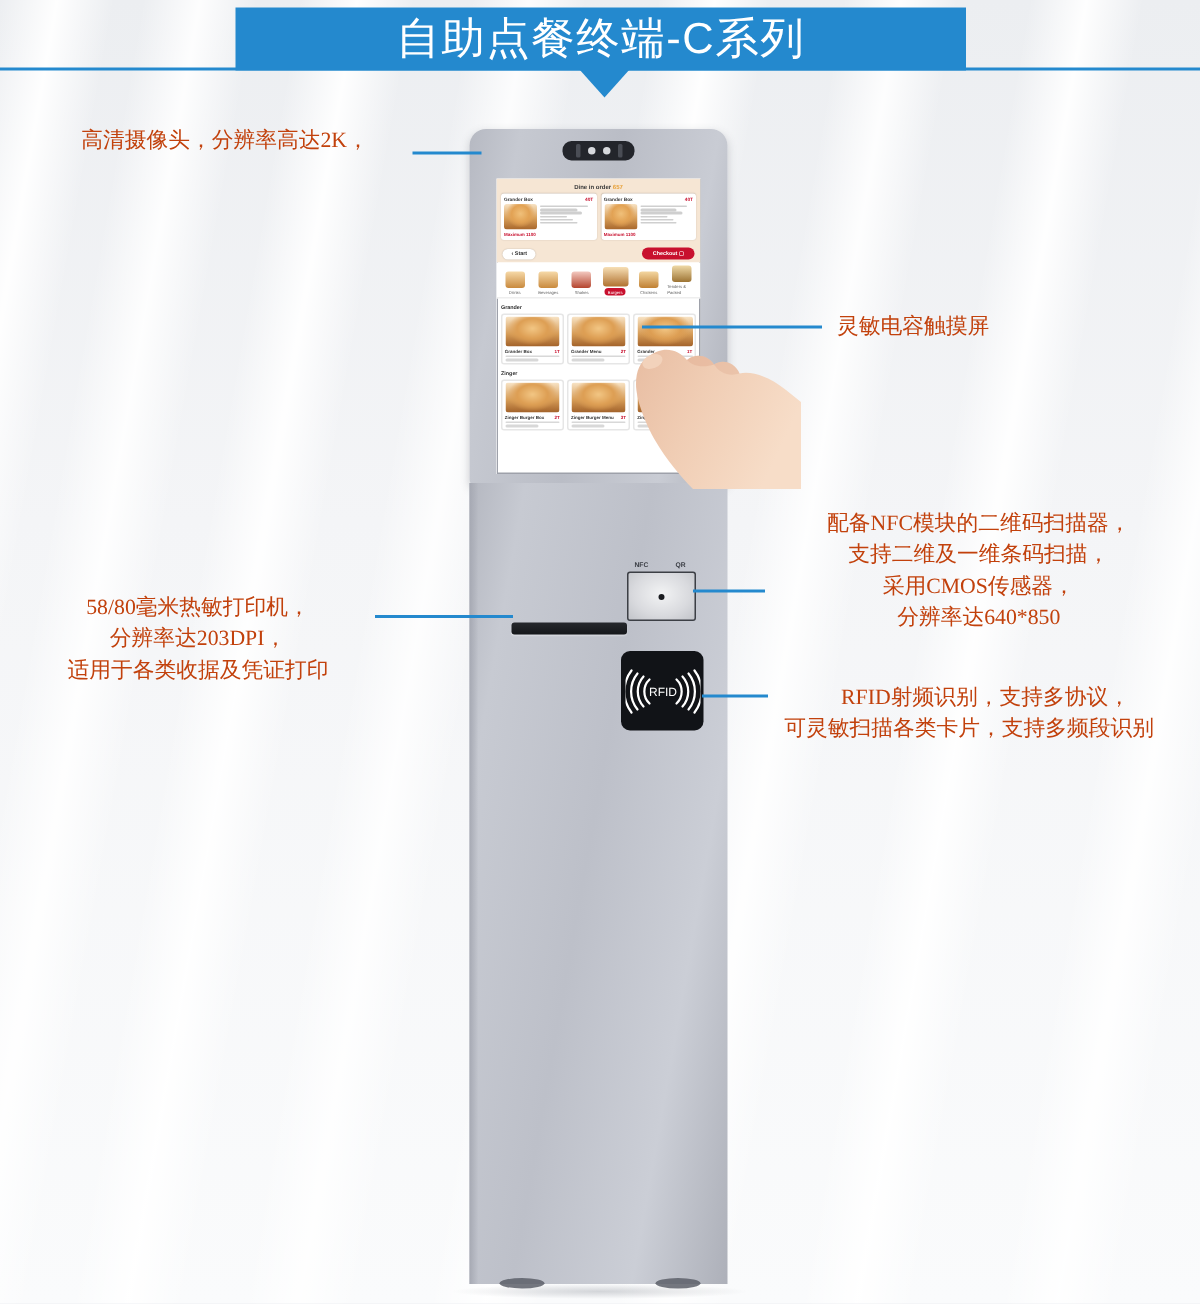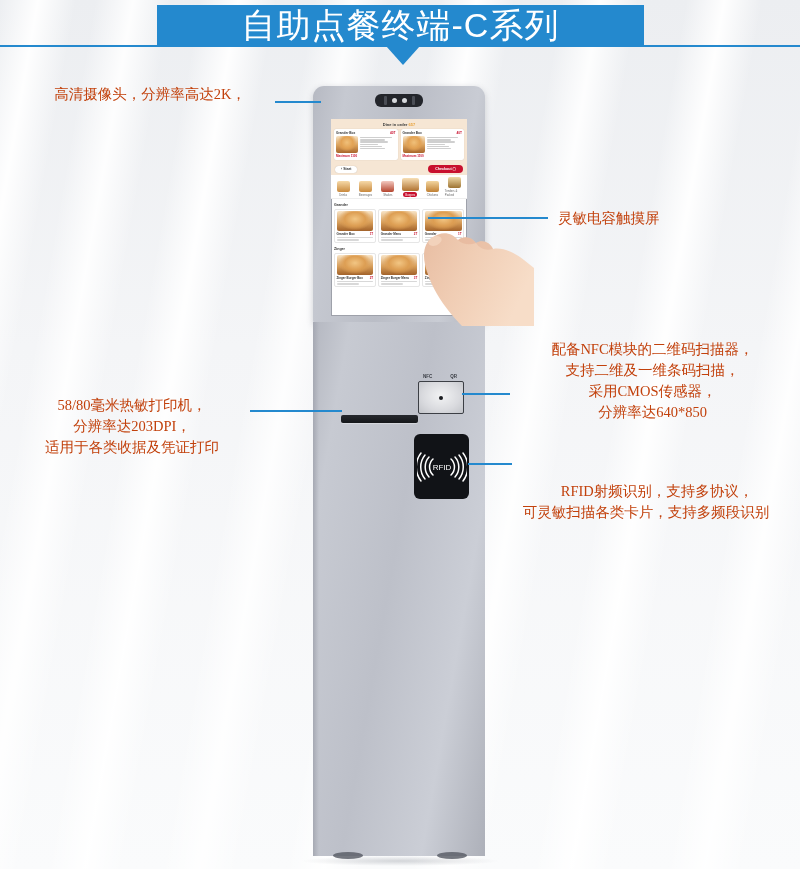--- a/index.html
+++ b/index.html
@@ -20,21 +20,21 @@
       linear-gradient(100deg,rgba(255,255,255,0) 72%,rgba(255,255,255,.95) 76%,rgba(255,255,255,0) 80%),
       linear-gradient(100deg,rgba(255,255,255,0) 86%,rgba(255,255,255,.9) 90%,rgba(255,255,255,0) 94%),
       linear-gradient(180deg,#eceef1 0%,#f4f5f7 40%,#fafbfc 100%);
   }
   
   #rule{position:absolute;left:0;top:45px;width:800px;height:2px;background:#2489ce;}
   #banner{position:absolute;left:157px;top:5px;width:487px;height:42px;background:#2489ce;}
   #banner-title{
     position:absolute;left:157px;top:5px;width:487px;height:42px;
     display:flex;align-items:center;justify-content:center;
-    color:#fff;font-size:34px;letter-spacing:1px;white-space:nowrap;
+    color:#fff;font-size:29px;letter-spacing:1px;white-space:nowrap;
     font-family:"Liberation Sans","DejaVu Sans",sans-serif;
   }
   #banner-notch{position:absolute;left:386px;top:46px;width:0;height:0;
     border-left:17px solid transparent;border-right:17px solid transparent;
     border-top:19px solid #2489ce;}
   
   #kiosk-head{position:absolute;left:313px;top:86px;width:172px;height:238px;
     border-radius:11px 11px 4px 4px;
     background:linear-gradient(100deg,#b6b9c2 0%,#c6c9d1 16%,#babdc6 48%,#c9ccd4 78%,#aeb1ba 100%);
     box-shadow:0 2px 6px rgba(80,85,95,.25);}
@@ -113,21 +113,21 @@
     background:linear-gradient(180deg,#26282d,#15171a);box-shadow:0 1px 1px rgba(255,255,255,.35);}
   
   #scanner-wrap{position:absolute;left:418px;top:374px;width:44px;height:40px;}
   #scanner-lbls{display:flex;justify-content:space-between;padding:0 5px;}
   .sc-lb{font-size:4.5px;color:#3a3d44;font-family:"Liberation Sans",sans-serif;font-weight:bold;}
   #scanner{margin-top:2px;width:44px;height:31px;border-radius:2px;
     background:radial-gradient(ellipse at 50% 45%,#f2f3f4 0%,#d9dade 60%,#c2c4c9 100%);
     border:1.5px solid #3c3f45;display:flex;align-items:center;justify-content:center;}
   .sc-dot{width:4px;height:4px;border-radius:50%;background:#1a1c20;}
   
-  #rfid{position:absolute;left:414px;top:434px;width:55px;height:65px;border-radius:6px;
+  #rfid{position:absolute;left:414px;top:434px;width:55px;height:53px;border-radius:6px;
     background:#111317;display:flex;align-items:center;justify-content:center;}
   
   .anno{position:absolute;font-size:14.5px;color:#c2410c;line-height:1.45;white-space:nowrap;}
   .anno.l{text-align:right;}
   .anno.c{text-align:center;}
   .lead{position:absolute;background:#2489ce;height:2px;}
 </style>
 </head>
 <body>
 
@@ -363,15 +363,15 @@
   <div>分辨率达640*850</div>
 </div>
 
 <div class="anno c" style="left:18px;top:395px;width:228px;">
   <div>58/80毫米热敏打印机，</div>
   <div>分辨率达203DPI，</div>
   <div>适用于各类收据及凭证打印</div>
 </div>
 
 <div class="anno c" style="left:496px;top:455px;width:300px;">
-  <div style="padding-left:22px;margin-top:26px;">RFID射频识别，支持多协议，</div>
+  <div style="padding-left:22px;">RFID射频识别，支持多协议，</div>
   <div>可灵敏扫描各类卡片，支持多频段识别</div>
 </div>
 
 </body></html>

